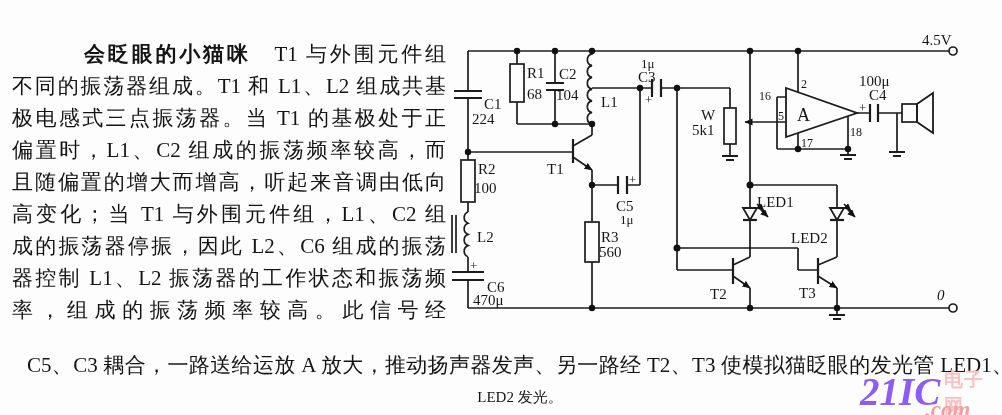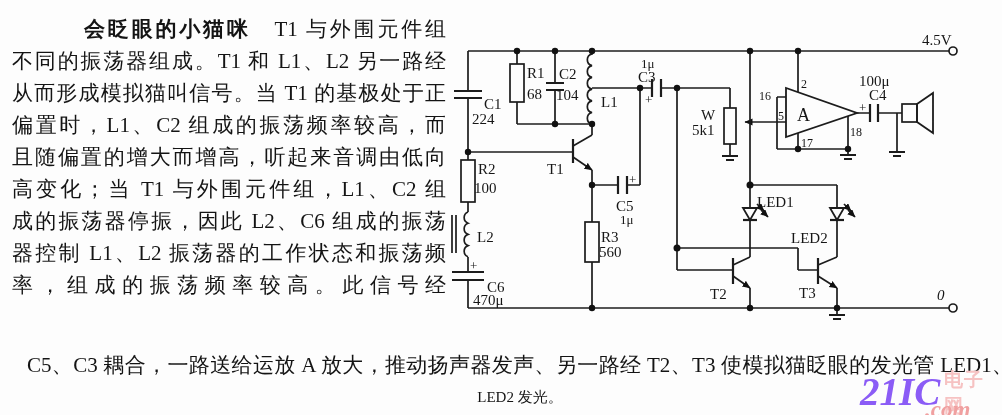--- a/index.html
+++ b/index.html
@@ -2,21 +2,21 @@
 <html><head>
 <meta charset="utf-8">
 <style>
   html,body{margin:0;padding:0;}
   body{
     width:1002px;height:415px;position:relative;overflow:hidden;
     background:#fdfdfd;
     font-family:"Liberation Serif","DejaVu Serif",serif;
     color:#141414;
   }
-  .article{position:absolute;left:12px;top:13px;width:434px;}
+  .article{position:absolute;left:12px;top:38px;width:434px;}
   .tline{
     font-size:21px;line-height:32px;white-space:nowrap;
     text-align:justify;text-align-last:justify;text-justify:inter-character;
     white-space:normal;height:32px;overflow:hidden;
   }
   .tline .bold{font-weight:bold;}
   .indent{text-indent:72px;}
   .fullwide{position:absolute;left:27px;top:349px;width:986px;}
   .fl-just{font-size:21px;line-height:32px;height:32px;overflow:hidden;
     text-align:justify;text-align-last:justify;text-justify:inter-character;}
@@ -36,22 +36,22 @@
   .wm{position:absolute;font-family:"Liberation Serif","DejaVu Serif",serif;}
   .wm-big{left:860px;top:369px;font-size:39px;font-weight:bold;font-style:italic;color:#8b5cf6;letter-spacing:0px;}
   .wm-cn{left:944px;top:367px;font-size:19px;font-weight:bold;color:#f6c2c2;letter-spacing:1px;}
   .wm-com{left:925px;top:397px;font-size:23px;font-weight:bold;font-style:italic;color:#f0a0a0;}
 </style>
 </head>
 <body>
 
 <div class="article">
   <div class="tline indent"><span class="bold">会眨眼的小猫咪</span><span>　T1 与外围元件组</span></div>
-  <div class="tline">不同的振荡器组成。T1 和 L1、L2 另一路经</div>
-  <div class="tline">从而形成模拟猫叫信号。当 T1 的基极处于正</div>
+  <div class="tline">不同的振荡器组成。T1 和 L1、L2 组成共基</div>
+  <div class="tline">极电感式三点振荡器。当 T1 的基极处于正</div>
   <div class="tline">偏置时，L1、C2 组成的振荡频率较高，而</div>
   <div class="tline">且随偏置的增大而增高，听起来音调由低向</div>
   <div class="tline">高变化；当 T1 与外围元件组，L1、C2 组</div>
   <div class="tline">成的振荡器停振，因此 L2、C6 组成的振荡</div>
   <div class="tline">器控制 L1、L2 振荡器的工作状态和振荡频</div>
   <div class="tline">率，组成的振荡频率较高。此信号经</div>
 </div>
 
 <div class="fullwide">
   <div class="fl-just">C5、C3 耦合，一路送给运放 A 放大，推动扬声器发声、另一路经 T2、T3 使模拟猫眨眼的发光管 LED1、</div>

